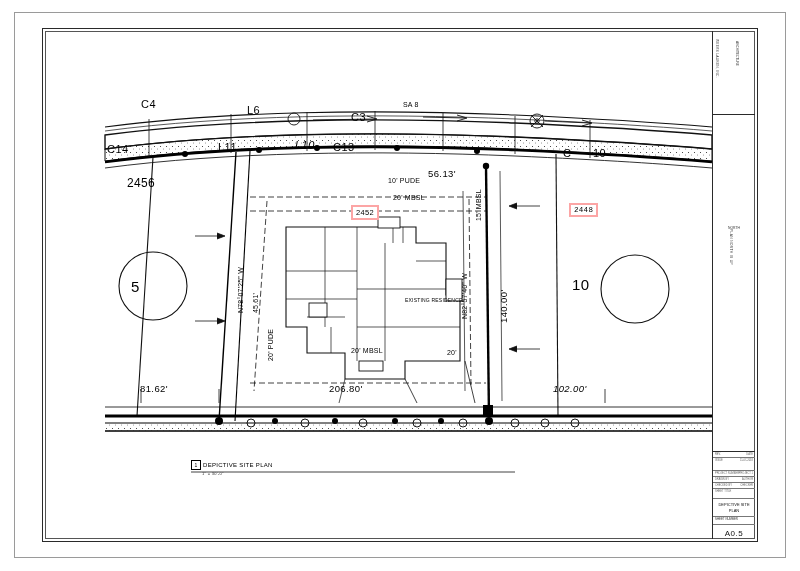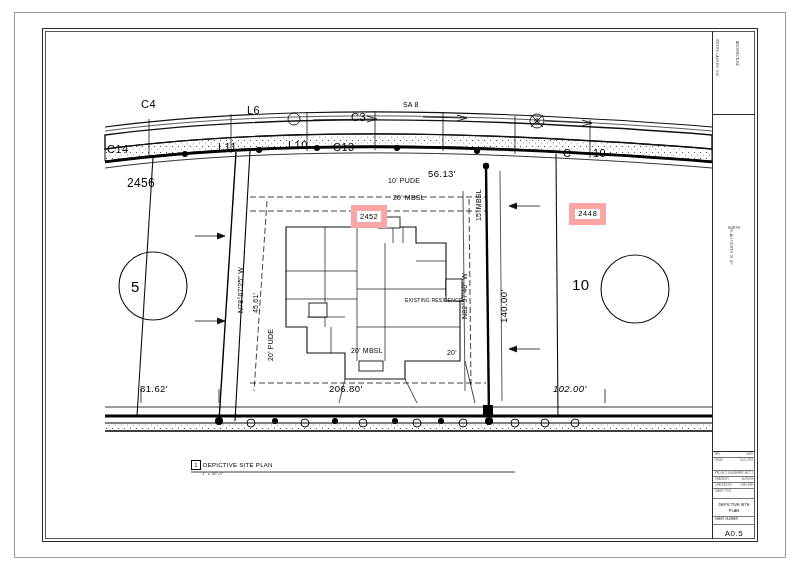--- a/index.html
+++ b/index.html
@@ -171,21 +171,21 @@
   .lbl-tiny {
     font-size: 5px;
     letter-spacing: .2px;
   }
   .lbl-addr {
     font-size: 12px;
     letter-spacing: .3px;
   }
   .addr-box {
     position: absolute;
-    border: 6px solid #fca5a5;
+    border: 2px solid #fca5a5;
     background: #fff;
     padding: 1px 3px;
     font-size: 7.5px;
     letter-spacing: .3px;
   }
   .rot90 { transform-origin: left top; transform: rotate(-90deg); }
 
   .plan-title {
     position: absolute;
     left: 146px; top: 429px;
@@ -384,21 +384,21 @@
 
       <line x1="146" y1="441" x2="470" y2="441" stroke="#111" stroke-width="0.8"></line>
     </svg>
 
     <div class="txt lbl-curve" style="left:96px; top:67px;">C4</div>
     <div class="txt lbl-line" style="left:190px; top:73px;">L6</div>
     <div class="txt lbl-curve" style="left:306px; top:80px;">C3</div>
     <div class="txt lbl-small" style="left:358px; top:70px;">SA 8</div>
     <div class="txt lbl-curve" style="left:62px; top:112px;">C14</div>
     <div class="txt lbl-line" style="left:133px; top:110px;margin-left:28px;">L11</div>
-    <div class="txt lbl-line" style="left:231px; top:108px;">L10</div>
+    <div class="txt lbl-line" style="left:238px; top:108px;font-style:italic;">L10</div>
     <div class="txt lbl-curve" style="left:288px; top:110px;">C13</div>
     <div class="txt lbl-curve" style="left:518px; top:116px;">C</div>
     <div class="txt lbl-curve" style="left:548px; top:116px;">10</div>
 
     <div class="addr-box" style="left:306px; top:174px;">2452</div>
     <div class="addr-box" style="left:524px; top:172px;font-family:Liberation Mono, monospace;">2448</div>
     <div class="txt lbl-addr" style="left:82px; top:145px;">2456</div>
 
     <div class="txt lbl-lot" style="left:86px; top:247px; font-size:15px;">5</div>
     <div class="txt lbl-lot" style="left:527px; top:245px; font-size:15px;">10</div>

